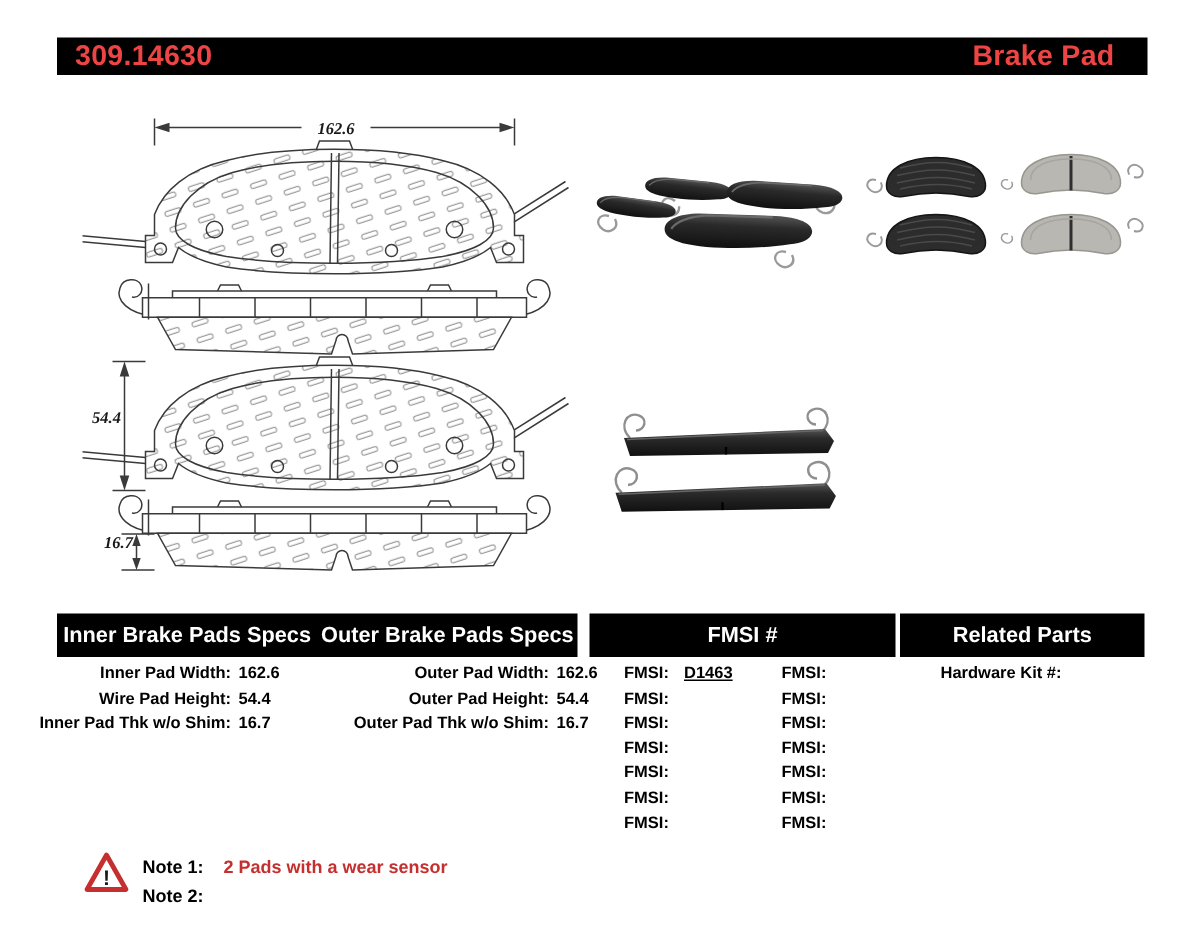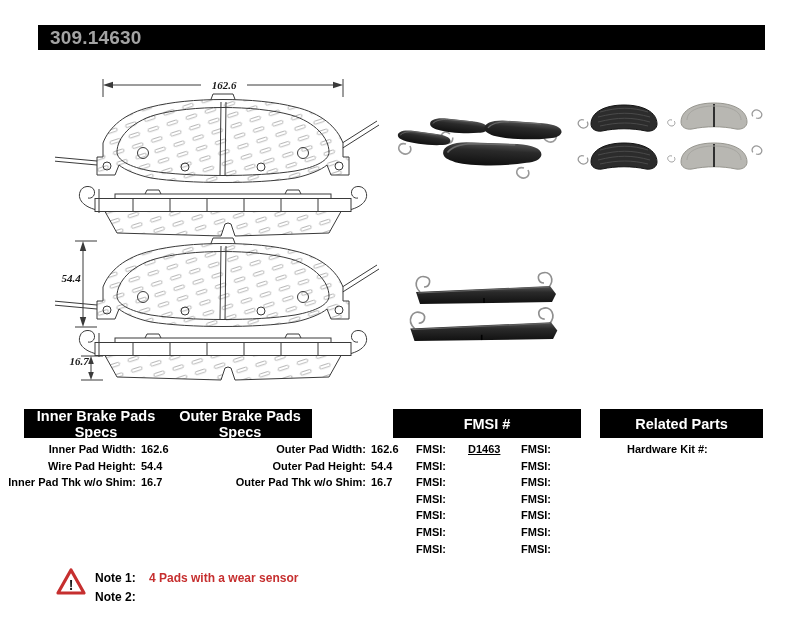--- a/index.html
+++ b/index.html
@@ -5,21 +5,21 @@
   html,body{margin:0;padding:0;}
   body{
     width:800px;height:619px;background:#ffffff;position:relative;
     font-family:"Liberation Sans","DejaVu Sans",sans-serif;color:#000;
     overflow:hidden;
   }
   .abs{position:absolute;}
 
   
   .title-bar{
-    left:38px;top:25px;width:727px;height:25px;background:#000;color:#a3a3a3;
+    left:38px;top:25px;width:727px;height:25px;background:#000;color:#ef4444;
     display:flex;justify-content:space-between;align-items:center;
     padding:0 22px 0 12px;box-sizing:border-box;
     font-weight:bold;font-size:19px;letter-spacing:.2px;
   }
 
   
   .thead{
     top:409px;height:29px;background:#000;color:#fff;display:flex;
     align-items:center;justify-content:center;font-weight:bold;font-size:14.5px;
   }
@@ -27,21 +27,21 @@
   .thead.split span{flex:1;text-align:center;}
 
   
   .spec-col{display:flex;flex-direction:column;}
   .spec-row{display:flex;line-height:16.6px;font-size:11px;font-weight:bold;white-space:nowrap;}
   .spec-row .lbl{text-align:right;}
   .spec-row .val{margin-left:5px;text-align:left;}
   .inner-col .lbl{width:132px;}
   .outer-col .lbl{width:132px;margin-left:29px;}
   .fmsi-col .lbl{width:34px;text-align:left;padding-left:24px;}
-  .fmsi-col .val{margin-left:18px;text-decoration:underline;}
+  .fmsi-col .val{margin-left:6px;text-decoration:underline;}
   .related-col .lbl{text-align:left;padding-left:22px;}
 
   
   .note-line{display:flex;font-size:12px;font-weight:bold;line-height:18px;}
   .note-line .note-lbl{width:52px;}
   .note-line .note-red{color:#c62f2f;margin-left:2px;}
 
   svg text.dimtext{
     font-family:"Liberation Serif","DejaVu Serif",serif;
     font-style:italic;font-weight:bold;font-size:11px;fill:#1a1a1a;
@@ -77,20 +77,21 @@
       <path d="M 138,6 C 146,-2 140,-12 132,-9 C 126,-7 128,1 134,1" stroke="#8f8f8f" stroke-width="1.6" fill="none"></path>
       <path d="M 6,10 L 140,4 L 146,12 L 142,20 L 10,22 Z" fill="url(#pgrad)"></path>
       <path d="M 8,11 L 139,5" stroke="#666666" stroke-width="1" fill="none"></path>
       <line x1="74" y1="16" x2="74" y2="21" stroke="#000" stroke-width="1.5"></line>
     </g>
   </defs>
 </svg>
 
 <div class="abs title-bar">
   <span>309.14630</span>
+  <span>Brake Pad</span>
 </div>
 
 <svg class="abs" style="left:55px;top:65px" width="335" height="330" viewBox="0 0 335 330">
   <defs>
     <pattern id="hatch" width="20" height="11" patternUnits="userSpaceOnUse" patternTransform="rotate(-18)">
       <rect width="20" height="11" fill="#ffffff"></rect>
       <rect x="2" y="3.5" width="11" height="3.2" rx="1.6" fill="#ffffff" stroke="#9a9a9a" stroke-width="0.7"></rect>
     </pattern>
     <g id="padFront" stroke="#3a3a3a" stroke-width="1" fill="none">
       <path d="M 4,64 L -40,60 M 4,68 L -40,64 M -40,58 L -47,70"></path>
@@ -176,32 +177,32 @@
   <use href="#dflat" transform="translate(12,46)"></use>
   <use href="#lflat" transform="translate(102,6)"></use>
   <use href="#lflat" transform="translate(102,46)"></use>
 </svg>
 
 <svg class="abs" style="left:396px;top:256px" width="176" height="104" viewBox="0 0 176 104">
   <use href="#cbarg" transform="translate(14,26)"></use>
   <use href="#cbarg" transform="translate(8,62) scale(1.05)"></use>
 </svg>
 
-<div class="abs thead split" style="left:24px;width:288px">
+<div class="abs thead split" style="left:38px;width:347px">
   <span>Inner Brake Pads Specs</span>
   <span>Outer Brake Pads Specs</span>
 </div>
-<div class="abs thead" style="left:393px;width:188px">
+<div class="abs thead" style="left:393px;width:204px">
   <span>FMSI #</span>
 </div>
 <div class="abs thead" style="left:600px;width:163px">
   <span>Related Parts</span>
 </div>
 
-<div class="abs spec-col inner-col" style="left:4px;top:441px">
+<div class="abs spec-col inner-col" style="left:22px;top:441px">
   <div class="spec-row">
     <span class="lbl">Inner Pad Width:</span>
     <span class="val">162.6</span>
   </div>
   <div class="spec-row">
     <span class="lbl">Wire Pad Height:</span>
     <span class="val">54.4</span>
   </div>
   <div class="spec-row">
     <span class="lbl">Inner Pad Thk w/o Shim:</span>
@@ -292,18 +293,18 @@
     <span class="val"></span>
   </div>
 </div>
 
 <svg class="abs" style="left:55px;top:567px" width="32" height="30" viewBox="0 0 32 30">
   <path d="M 16,3 L 29,26 L 3,26 Z" fill="#ffffff" stroke="#c62f2f" stroke-width="3.2" stroke-linejoin="round"></path>
   <text x="16" y="23" text-anchor="middle" font-size="14" font-weight="bold" fill="#1a1a1a" font-family="Liberation Sans, sans-serif">!</text>
 </svg>
 <div class="abs note-line" style="left:95px;top:569px">
   <span class="note-lbl">Note 1:</span>
-  <span class="note-red">4 Pads with a wear sensor</span>
+  <span class="note-red">2 Pads with a wear sensor</span>
 </div>
 <div class="abs note-line" style="left:95px;top:588px">
   <span class="note-lbl">Note 2:</span>
   <span class="note-red"></span>
 </div>
 
 </body></html>

